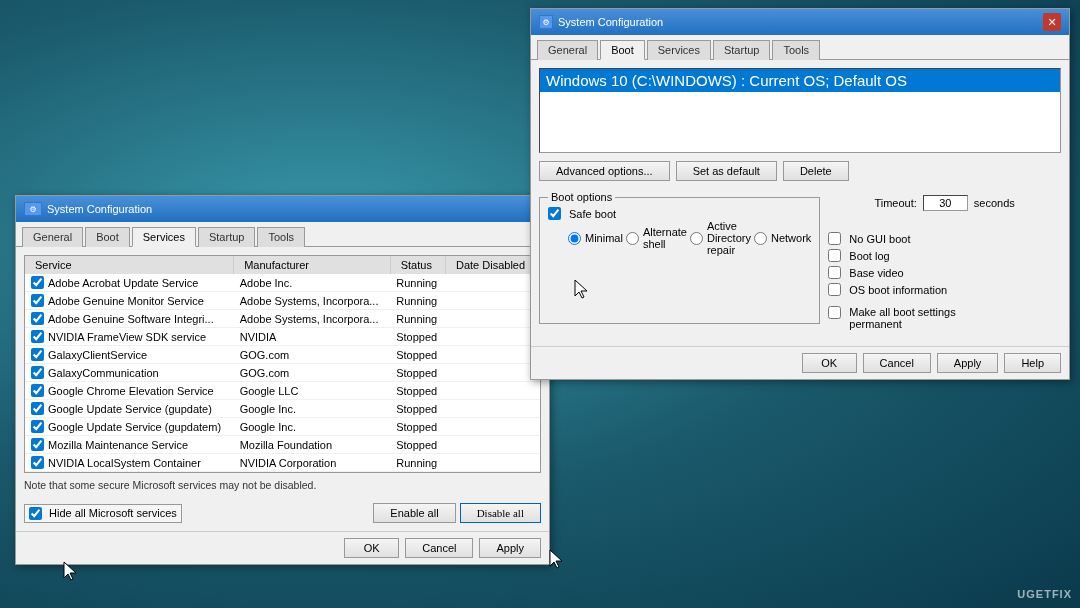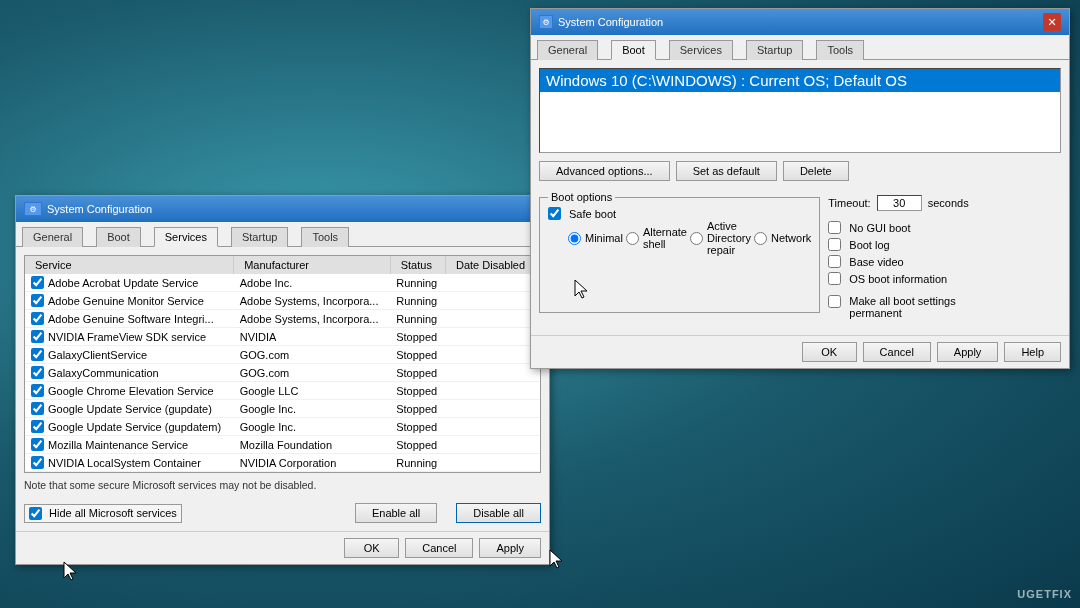--- a/index.html
+++ b/index.html
@@ -62,21 +62,21 @@
       align-items: center;
       justify-content: center;
       border-radius: 2px;
     }
 
     .tab-bar {
       display: flex;
       padding: 4px 6px 0;
       background: #f0f0f0;
       border-bottom: 1px solid #999;
-      gap: 13px;
+      gap: 2px;
     }
 
     .tab {
       padding: 3px 10px;
       background: #ddd;
       border: 1px solid #999;
       border-bottom: none;
       cursor: pointer;
       font-size: 11px;
       color: #333;
@@ -172,35 +172,36 @@
       align-items: center;
       gap: 3px;
       font-size: 11px;
       border: 1px solid #999;
       padding: 2px 4px;
       background: #f5f5f5;
     }
 
     .btn-group {
       display: flex;
-      gap: 19px;
+      gap: 4px;
     }
 
     .btn {
       padding: 3px 16px;
       border: 1px solid #999;
       background: linear-gradient(to bottom, #f5f5f5, #e0e0e0);
       cursor: pointer;
       font-size: 11px;
       min-width: 55px;
       text-align: center;
     }
 
     .btn-primary {
       border-color: #0063b1;
+      font-family: Liberation Serif, serif;
     }
 
     .dialog-buttons {
       display: flex;
       justify-content: flex-end;
       gap: 6px;
       padding: 6px 8px;
       border-top: 1px solid #ccc;
       background: #f0f0f0;
     }
@@ -560,21 +561,21 @@
             <span>Active Directory repair</span>
           </div>
           <div class="radio-item">
             <input type="radio" name="safeboot" style="">
             <span>Network</span>
           </div>
         </div>
       </fieldset>
 
       <div style="flex:1; display:flex; flex-direction:column; gap:4px; padding-top:4px;">
-        <div style="display:flex; justify-content:flex-start; margin-bottom:0;">
+        <div style="display:flex; justify-content:center; margin-bottom:11px;">
           <div class="timeout-section">
             <span>Timeout:</span>
             <input type="text" class="timeout-input" value="30" style="">
             <span>seconds</span>
           </div>
         </div>
         <div class="check-item">
           <input type="checkbox" class="svc-checkbox" style="">
           <span>No GUI boot</span>
         </div>

